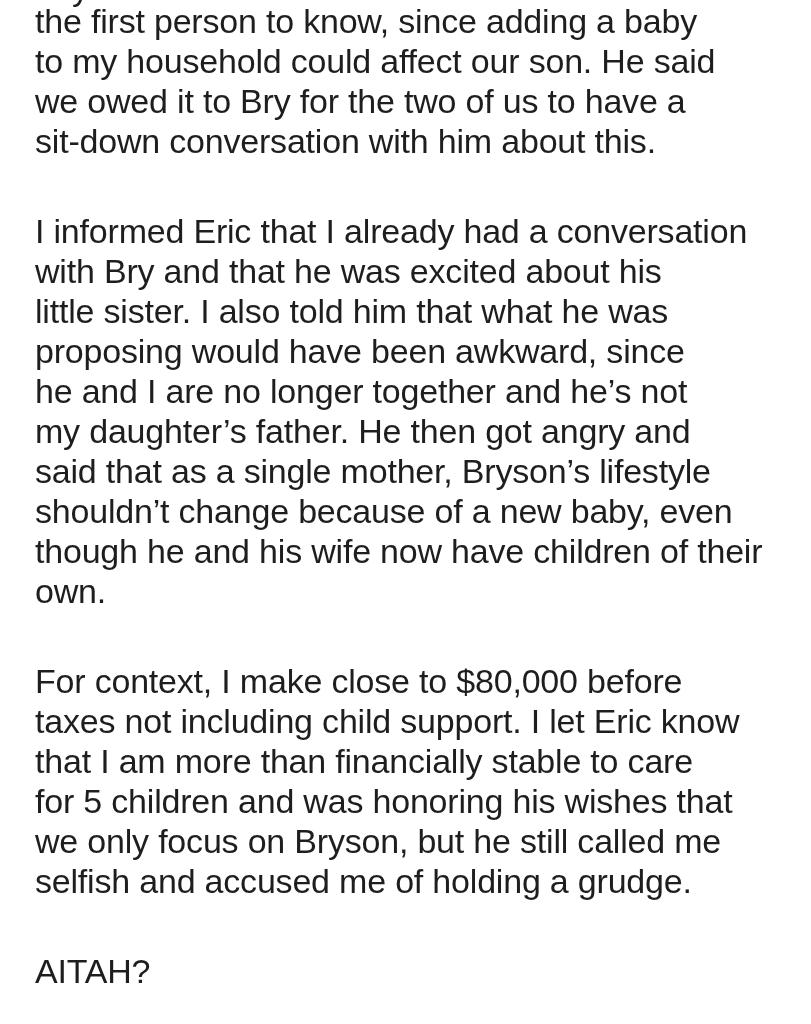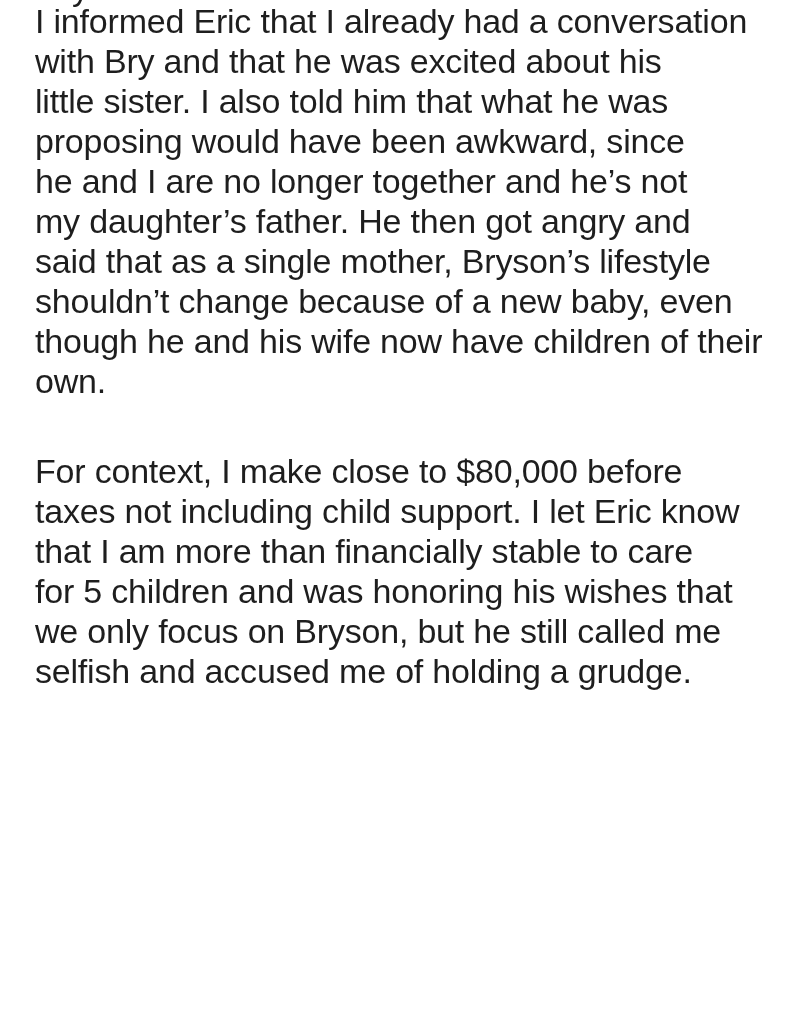--- a/index.html
+++ b/index.html
@@ -37,29 +37,34 @@
     line-height: 40px;
     color: #1e1e1e;
   }
 </style>
 </head>
 <body>
 
 <div class="cutoff-frag">y</div>
 
 <main class="content">
+  <p class="para">the first person to know, since adding a baby
+to my household could affect our son. He said
+we owed it to Bry for the two of us to have a
+sit-down conversation with him about this.</p>
   <p class="para">I informed Eric that I already had a conversation
 with Bry and that he was excited about his
 little sister. I also told him that what he was
 proposing would have been awkward, since
 he and I are no longer together and he’s not
 my daughter’s father. He then got angry and
 said that as a single mother, Bryson’s lifestyle
 shouldn’t change because of a new baby, even
 though he and his wife now have children of their
 own.</p>
   <p class="para">For context, I make close to $80,000 before
 taxes not including child support. I let Eric know
 that I am more than financially stable to care
 for 5 children and was honoring his wishes that
 we only focus on Bryson, but he still called me
 selfish and accused me of holding a grudge.</p>
+  <p class="para question">AITAH?</p>
 </main>
 
 </body></html>

